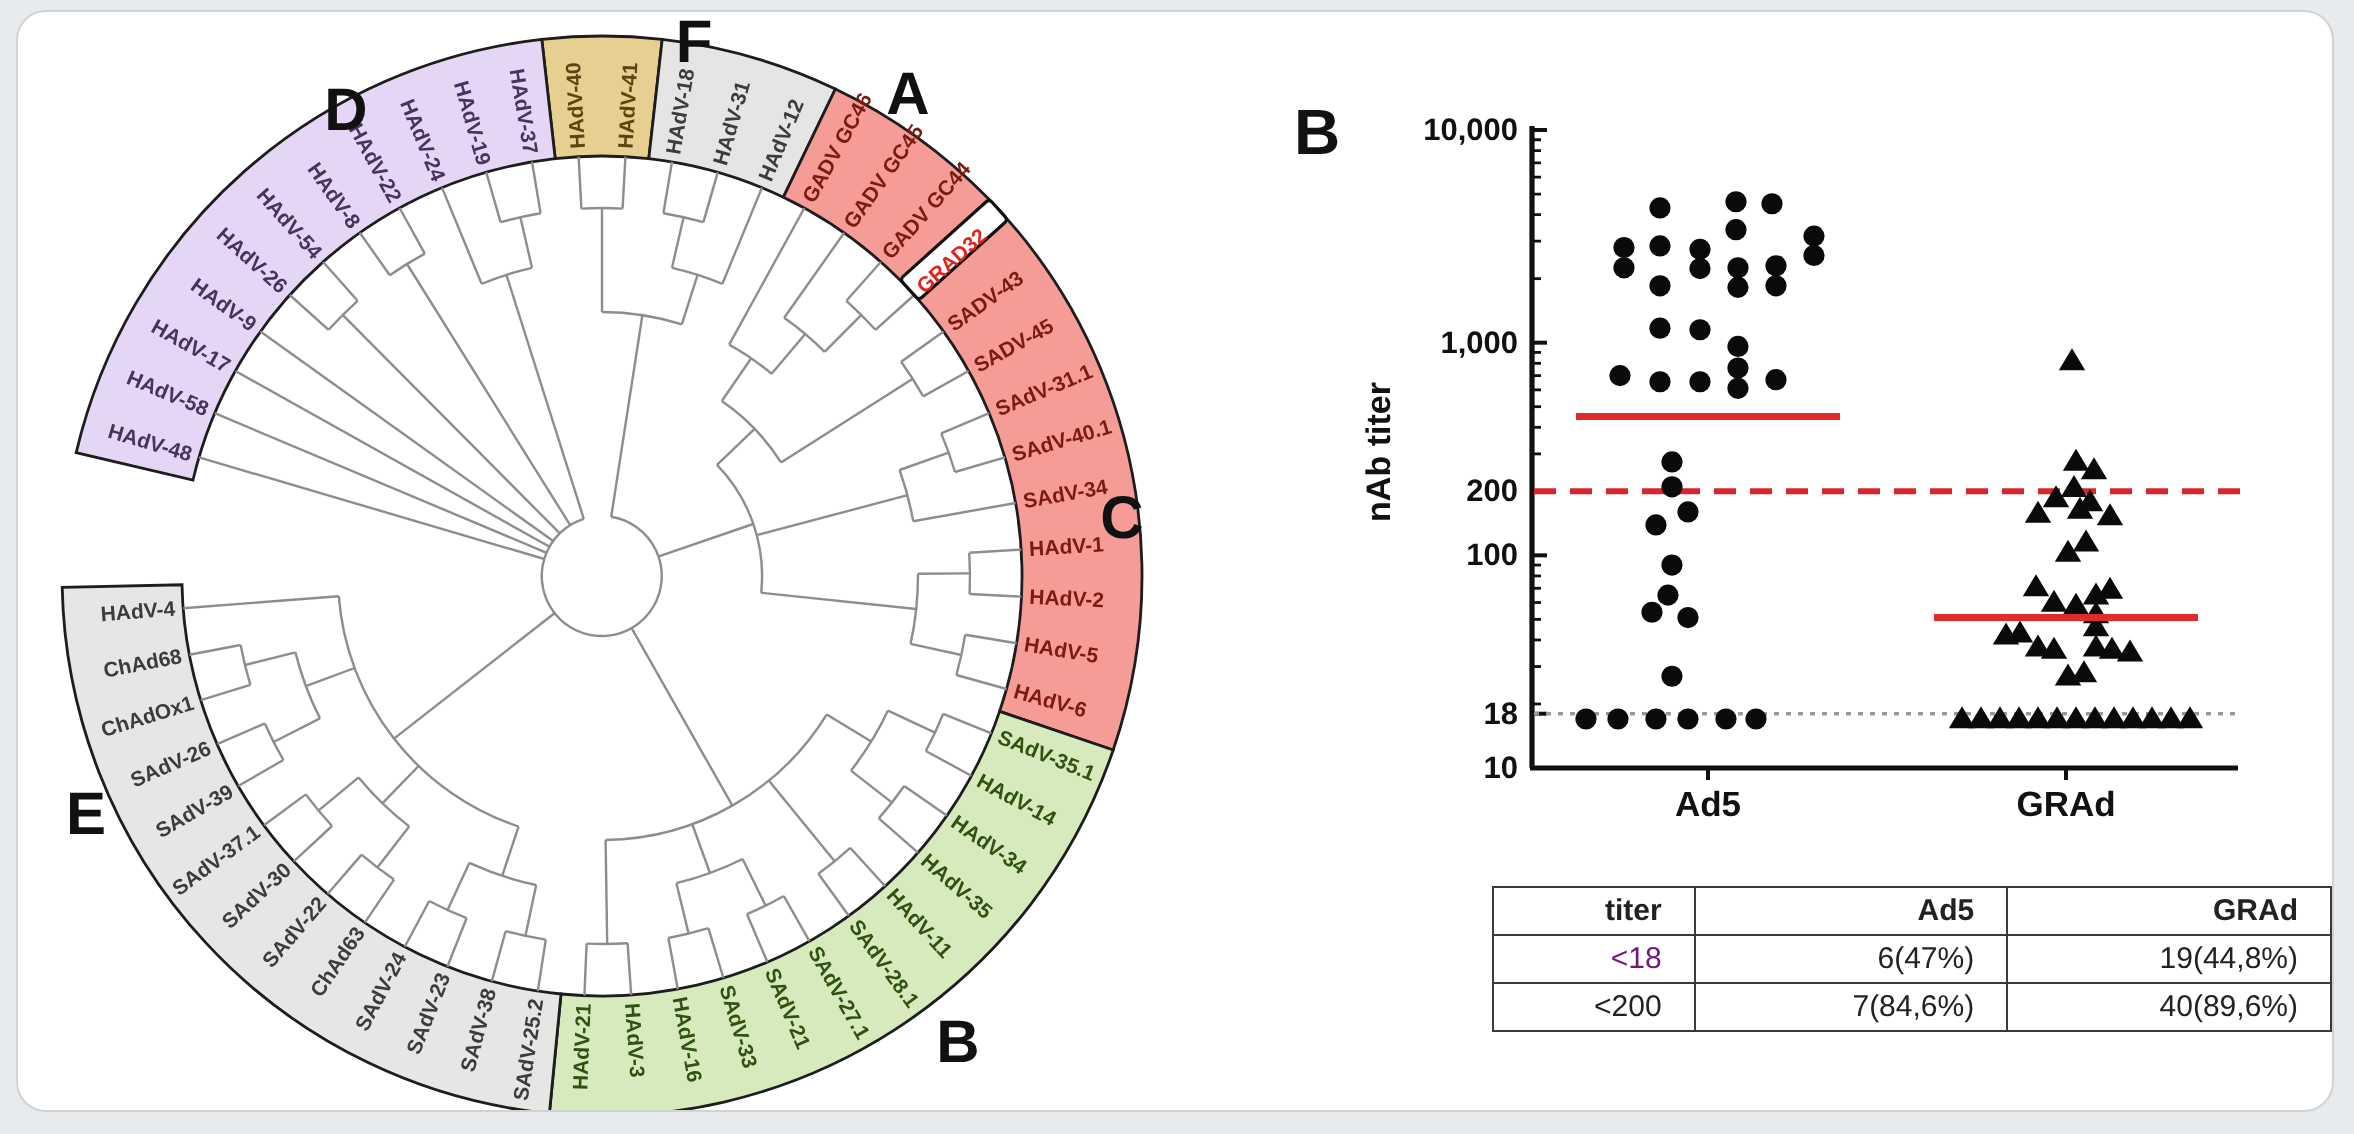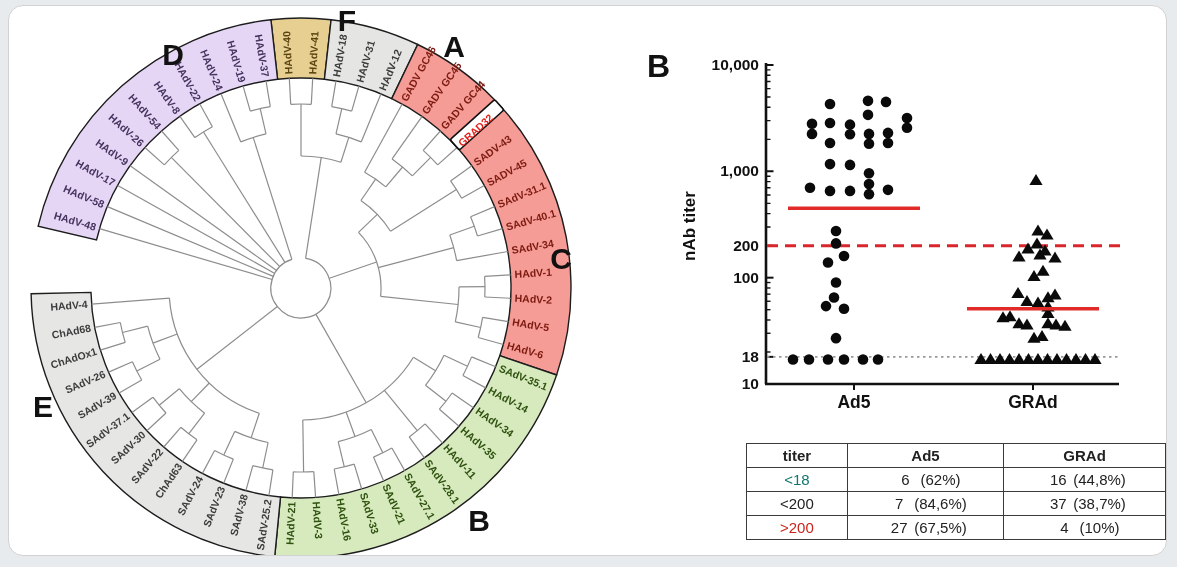--- a/index.html
+++ b/index.html
@@ -5,21 +5,21 @@
   html,body{margin:0;padding:0;}
   body{width:1177px;height:567px;background:#e7ebee;position:relative;overflow:hidden;
        font-family:"Liberation Sans",sans-serif;}
   .card{position:absolute;left:8px;top:5px;width:1157px;height:549px;background:#ffffff;
         border:1.5px solid #d2d2d2;border-radius:15px;overflow:hidden;}
   svg{position:absolute;left:-8px;top:-5px;}
   svg text{font-family:"Liberation Sans",sans-serif;}
   .titer-table{position:absolute;left:737px;top:437px;border-collapse:collapse;
                background:#fff;font-size:15px;color:#222;}
   .titer-table th,.titer-table td{border:1.7px solid #3a3a3a;padding:1px 16px;height:21px;
-               text-align:center;font-weight:normal;white-space:nowrap;}
+               text-align:right;font-weight:normal;white-space:nowrap;}
   .titer-table th{font-weight:bold;}
   .titer-table .c1{width:76px;}
   .titer-table .c2{width:133px;}
   .titer-table .c3{width:140px;}
   .num{display:inline-block;width:30px;}
 </style>
 </head>
 <body>
 
 <div class="card">
@@ -367,29 +367,24 @@
   <table class="titer-table">
     <thead>
       <tr>
         <th class="c1">titer</th>
         <th class="c2">Ad5</th>
         <th class="c3">GRAd</th>
       </tr>
     </thead>
     <tbody>
         <tr>
-          <td class="c1" style="color: #0f766e;">&lt;18</td>
-          <td class="c2"><span class="num">6</span><span>(62%)</span></td>
-          <td class="c3"><span class="num">16</span><span>(44,8%)</span></td>
+          <td class="c1" style="color: #701a75;">&lt;18</td>
+          <td class="c2"><span class="num">6</span><span>(47%)</span></td>
+          <td class="c3"><span class="num">19</span><span>(44,8%)</span></td>
         </tr>
         <tr>
           <td class="c1" style="color: rgb(34, 34, 34); margin-left: 16px;">&lt;200</td>
           <td class="c2"><span class="num">7</span><span>(84,6%)</span></td>
-          <td class="c3"><span class="num">37</span><span>(38,7%)</span></td>
-        </tr>
-        <tr>
-          <td class="c1" style="color: rgb(201, 35, 28);">&gt;200</td>
-          <td class="c2"><span class="num">27</span><span>(67,5%)</span></td>
-          <td class="c3"><span class="num">4</span><span>(10%)</span></td>
+          <td class="c3"><span class="num">40</span><span>(89,6%)</span></td>
         </tr>
       </tbody>
   </table>
 </div>
 
 </body></html>

